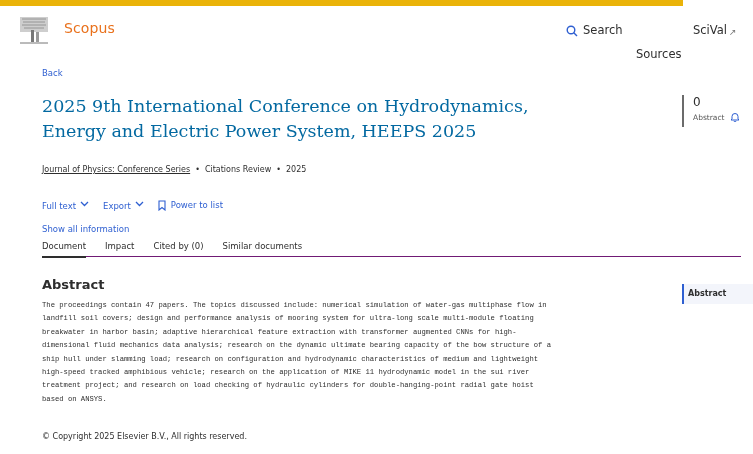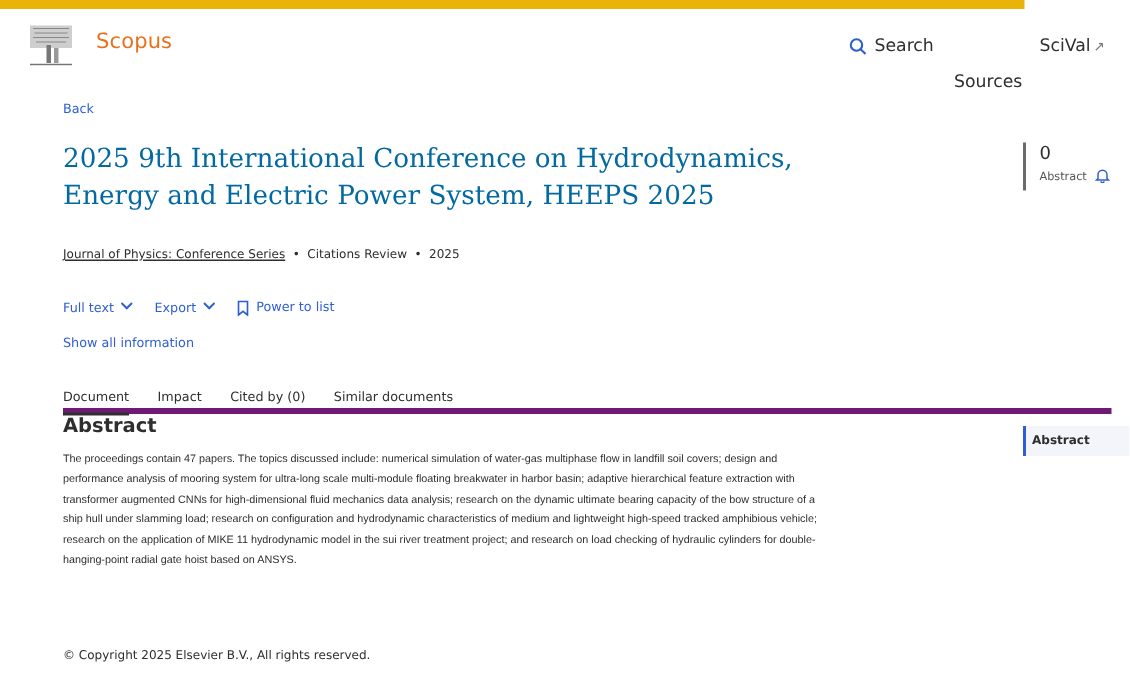--- a/index.html
+++ b/index.html
@@ -29,26 +29,26 @@
     .meta .journal { text-decoration: underline; color: #2e2e2e; }
     .meta .dot { margin: 0 5px; }
 
     .show-all { position: absolute; left: 42px; top: 188px; font-size: 8.5px; color: #2e5fd1; margin-top: 36px; }
 
     .actions { position: absolute; left: 42px; top: 200px; display: flex; align-items: center; font-size: 8.5px; color: #2e5fd1; }
     .actions .act { display: flex; align-items: flex-start; margin-right: 14px; }
     .actions .act svg { margin-left: 4px; }
     .actions .save svg { margin-left: 0; margin-right: 5px; }
 
-    .tabs { position: absolute; left: 42px; top: 241px; right: 12px; height: 16px; border-bottom: 4px solid #701a75; display: flex; margin-top: 19px; }
+    .tabs { position: absolute; left: 42px; top: 241px; right: 12px; height: 16px; border-bottom: 1px solid #701a75; display: flex; }
     .tab { font-size: 8.5px; color: #2e2e2e; margin-right: 19px; height: 15px; position: relative; }
     .tab.active::after { content: ""; position: absolute; left: 0; right: 0; bottom: -2px; height: 2px; background: #2e2e2e; }
 
     .abstract-heading { position: absolute; left: 42px; top: 277px; font-size: 13px; color: #2e2e2e; }
-    .abstract-body { position: absolute; left: 42px; top: 299px; width: 512px; font-family: Liberation Sans, sans-serif; font-size: 7.2px; line-height: 13.4px; color: #2e2e2e; }
+    .abstract-body { position: absolute; left: 42px; top: 299px; width: 512px; font-family: Liberation Mono, monospace; font-size: 7.2px; line-height: 13.4px; color: #2e2e2e; }
 
     .side-nav { position: absolute; left: 682px; top: 284px; width: 71px; height: 20px; background: #f3f5fb; border-left: 2px solid #2e5fd1; padding-left: 4px; font-size: 8px; font-weight: bold; color: #2e2e2e; line-height: 20px; }
 
     .copyright { position: absolute; left: 42px; top: 432px; font-size: 8px; color: #2e2e2e; }
   </style>
 </head>
 <body>
 
 <div class="topbar">
   <div class="logo">

